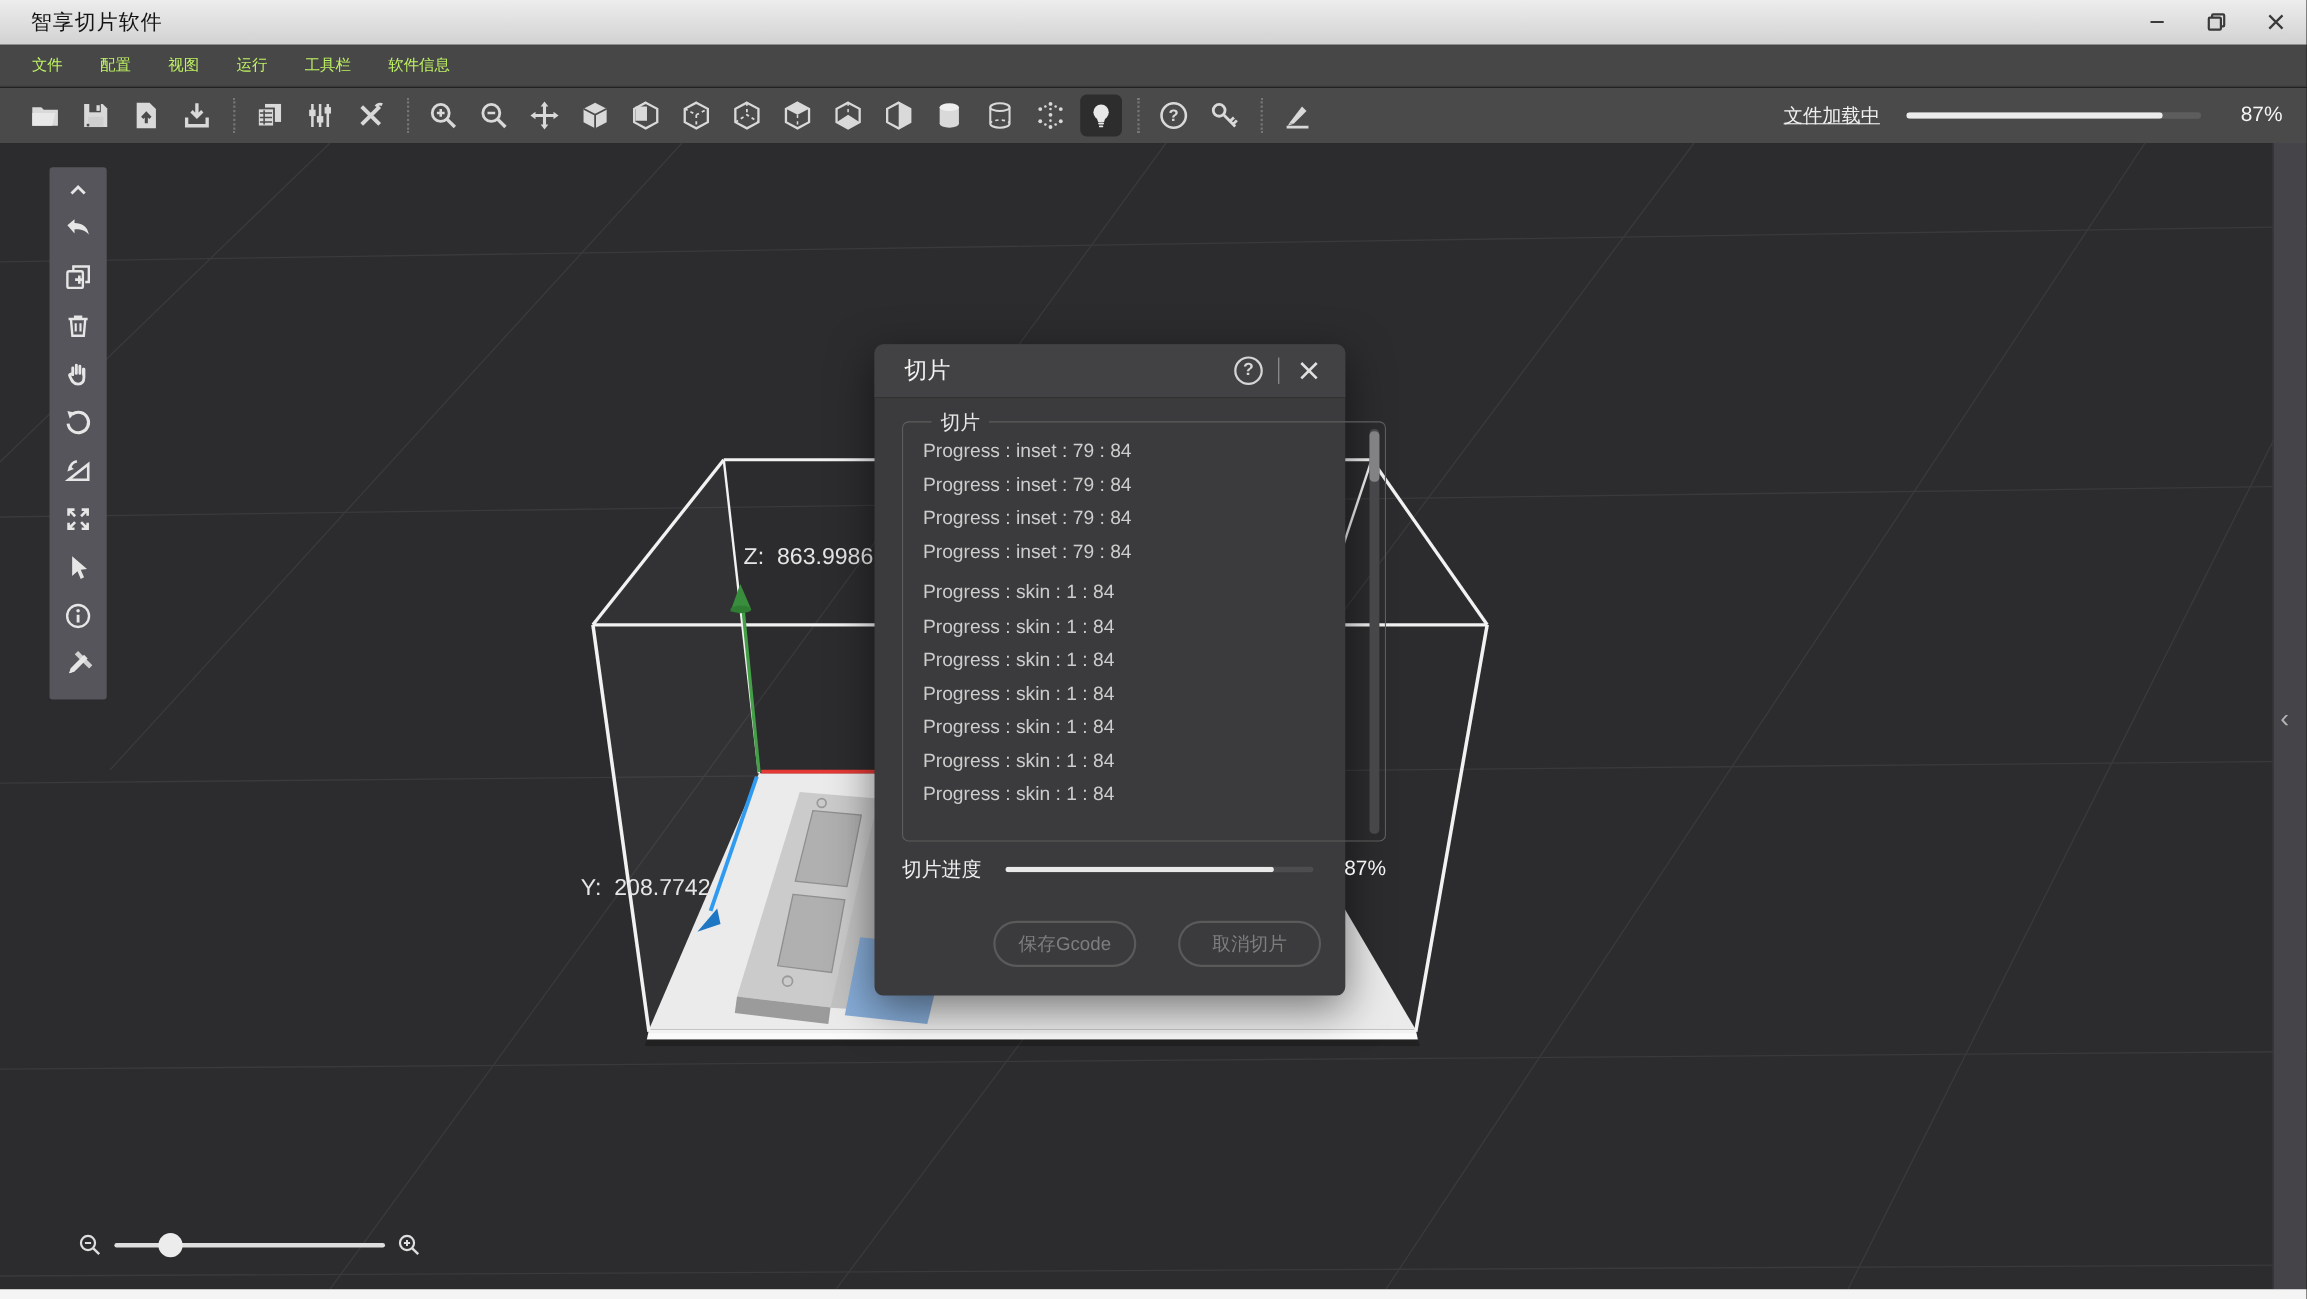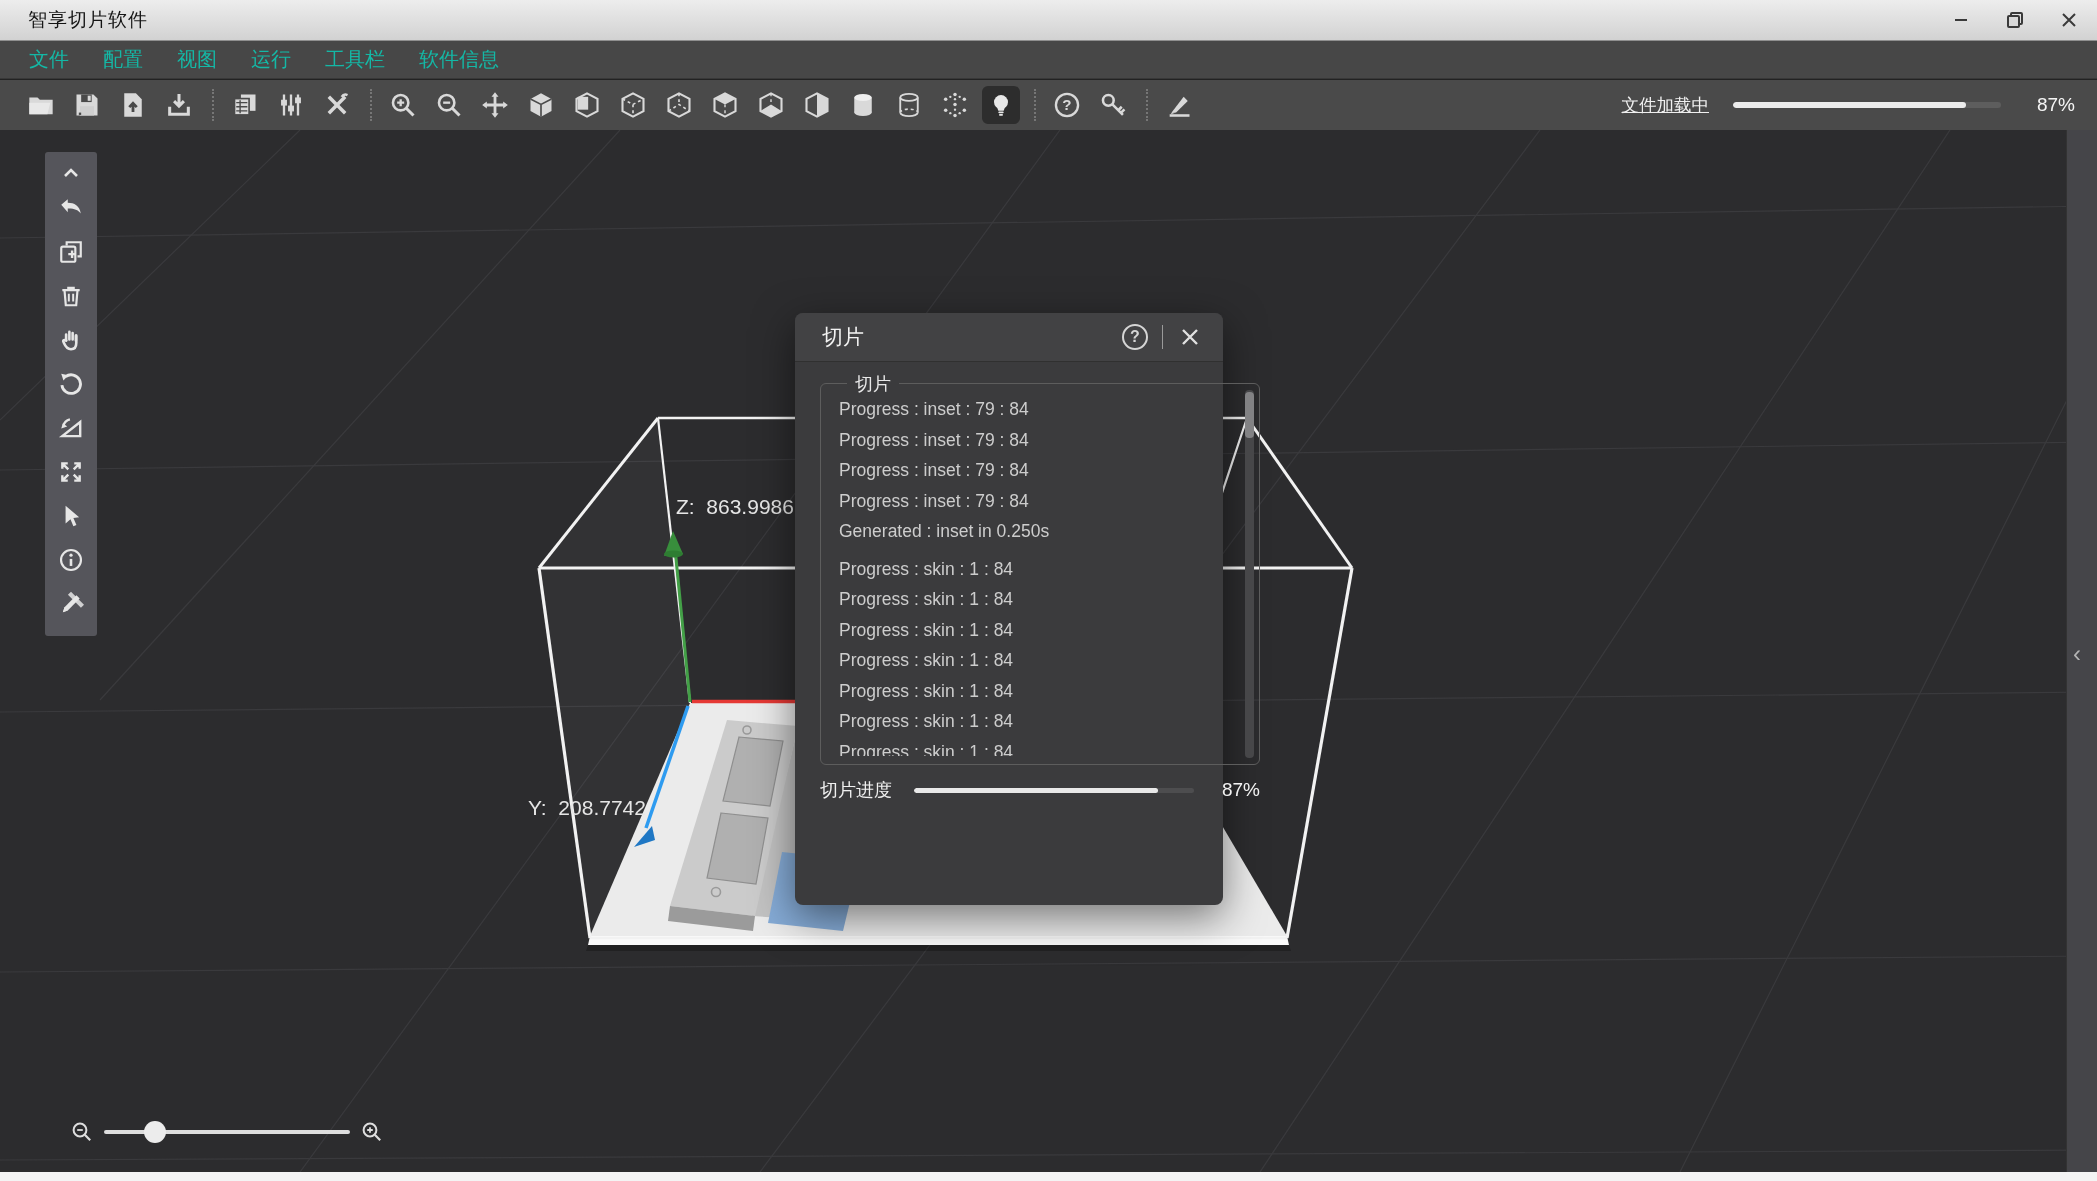--- a/index.html
+++ b/index.html
@@ -11,21 +11,21 @@
     background:linear-gradient(#ededed,#d2d2d2);border-bottom:1px solid #8f8f8f;
     display:flex;align-items:center;}
   .titlebar .title{margin-left:28px;font-size:19px;color:#141414;letter-spacing:1px;}
   .wincontrols{position:absolute;right:14px;top:0;height:40px;display:flex;align-items:center;gap:26px;}
   .winbtn{width:28px;height:28px;display:flex;align-items:center;justify-content:center;cursor:default;}
   .winbtn svg{stroke:#3a3a3a;fill:none;stroke-width:2;}
 
   
   .menubar{position:absolute;left:0;top:41px;width:100%;height:38px;background:#474747;
     border-bottom:1px solid #383838;display:flex;align-items:center;padding-left:12px;box-sizing:border-box;}
-  .menuitem{color:#14b8a6;font-size:20px;padding:0 17px;height:100%;display:flex;align-items:center;font-family:Liberation Mono, monospace;}
+  .menuitem{color:#bef264;font-size:14px;padding:0 17px;height:100%;display:flex;align-items:center;font-family:Liberation Mono, monospace;}
 
   
   .toolbar{position:absolute;left:0;top:80px;width:100%;height:50px;background:#4a4a4a;
     display:flex;align-items:center;padding-left:22px;box-sizing:border-box;}
   .ticon{width:38px;height:38px;display:flex;align-items:center;justify-content:center;flex:0 0 auto;margin-right:8px;}
   .ticon svg{display:block;}
   .tsep{width:0;height:32px;border-left:2px dotted #767676;margin:0 12px 0 6px;flex:0 0 auto;}
   .ticon.active{background:#2d2d2d;border-radius:6px;}
   .tb-right{margin-left:auto;display:flex;align-items:center;padding-right:22px;}
   .loadlabel{color:#f0f0f0;font-size:17.5px;margin-right:24px;text-decoration:underline;}
@@ -479,21 +479,20 @@
         </div>
       </div>
 
       <div class="groupbox">
         <span class="grouplegend">切片</span>
         <div class="loglist">
           <div class="logline">Progress : inset : 79 : 84</div>
           <div class="logline">Progress : inset : 79 : 84</div>
           <div class="logline">Progress : inset : 79 : 84</div>
           <div class="logline">Progress : inset : 79 : 84</div>
-          <div class="logline">Generated : inset in 0.250s</div>
           <div class="logline gap">Progress : skin : 1 : 84</div>
           <div class="logline">Progress : skin : 1 : 84</div>
           <div class="logline">Progress : skin : 1 : 84</div>
           <div class="logline">Progress : skin : 1 : 84</div>
           <div class="logline">Progress : skin : 1 : 84</div>
           <div class="logline">Progress : skin : 1 : 84</div>
           <div class="logline">Progress : skin : 1 : 84</div>
         </div>
         <div class="vscroll">
           <div class="vthumb"></div>
@@ -501,19 +500,23 @@
       </div>
 
       <div class="progrow">
         <span class="proglabel">切片进度</span>
         <div class="progbar">
           <div class="fill" style="width: 87%;"></div>
         </div>
         <span class="progpct">87%</span>
       </div>
 
+      <div class="btnrow">
+        <button class="pillbtn">保存Gcode</button>
+        <button class="pillbtn">取消切片</button>
+      </div>
     </div>
 
   </div>
 
   <div class="bottomstrip"></div>
 
 </div>
 
 </body></html>

